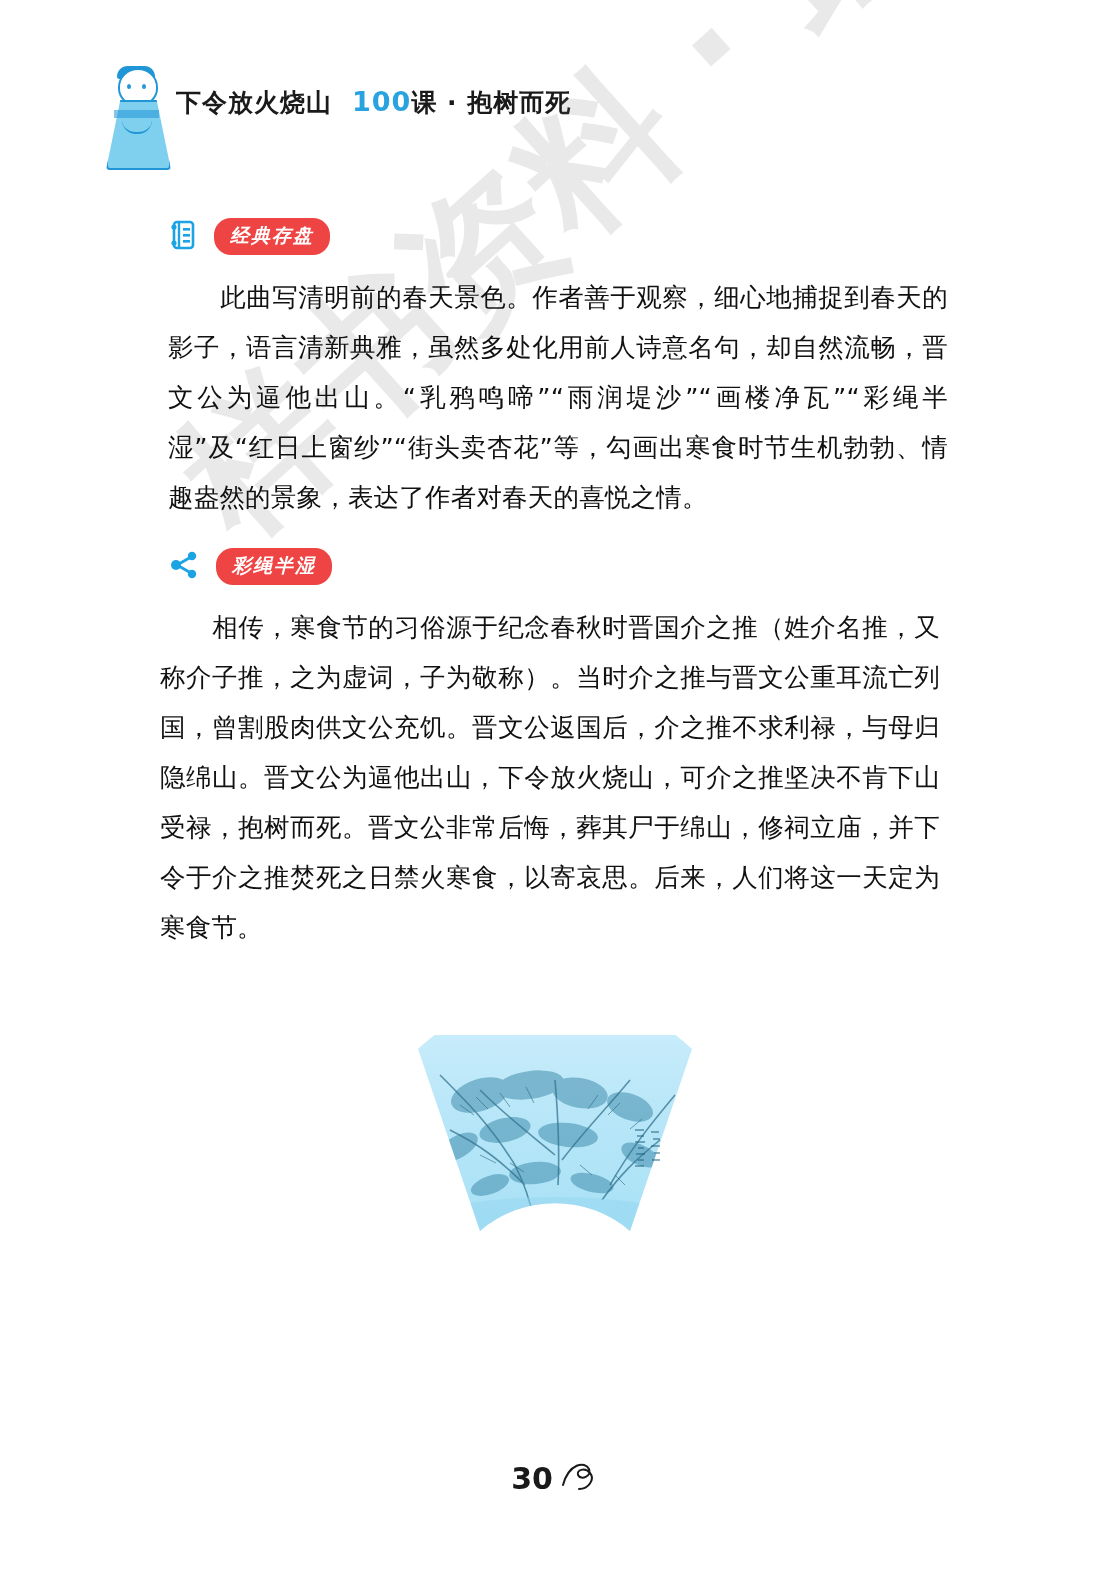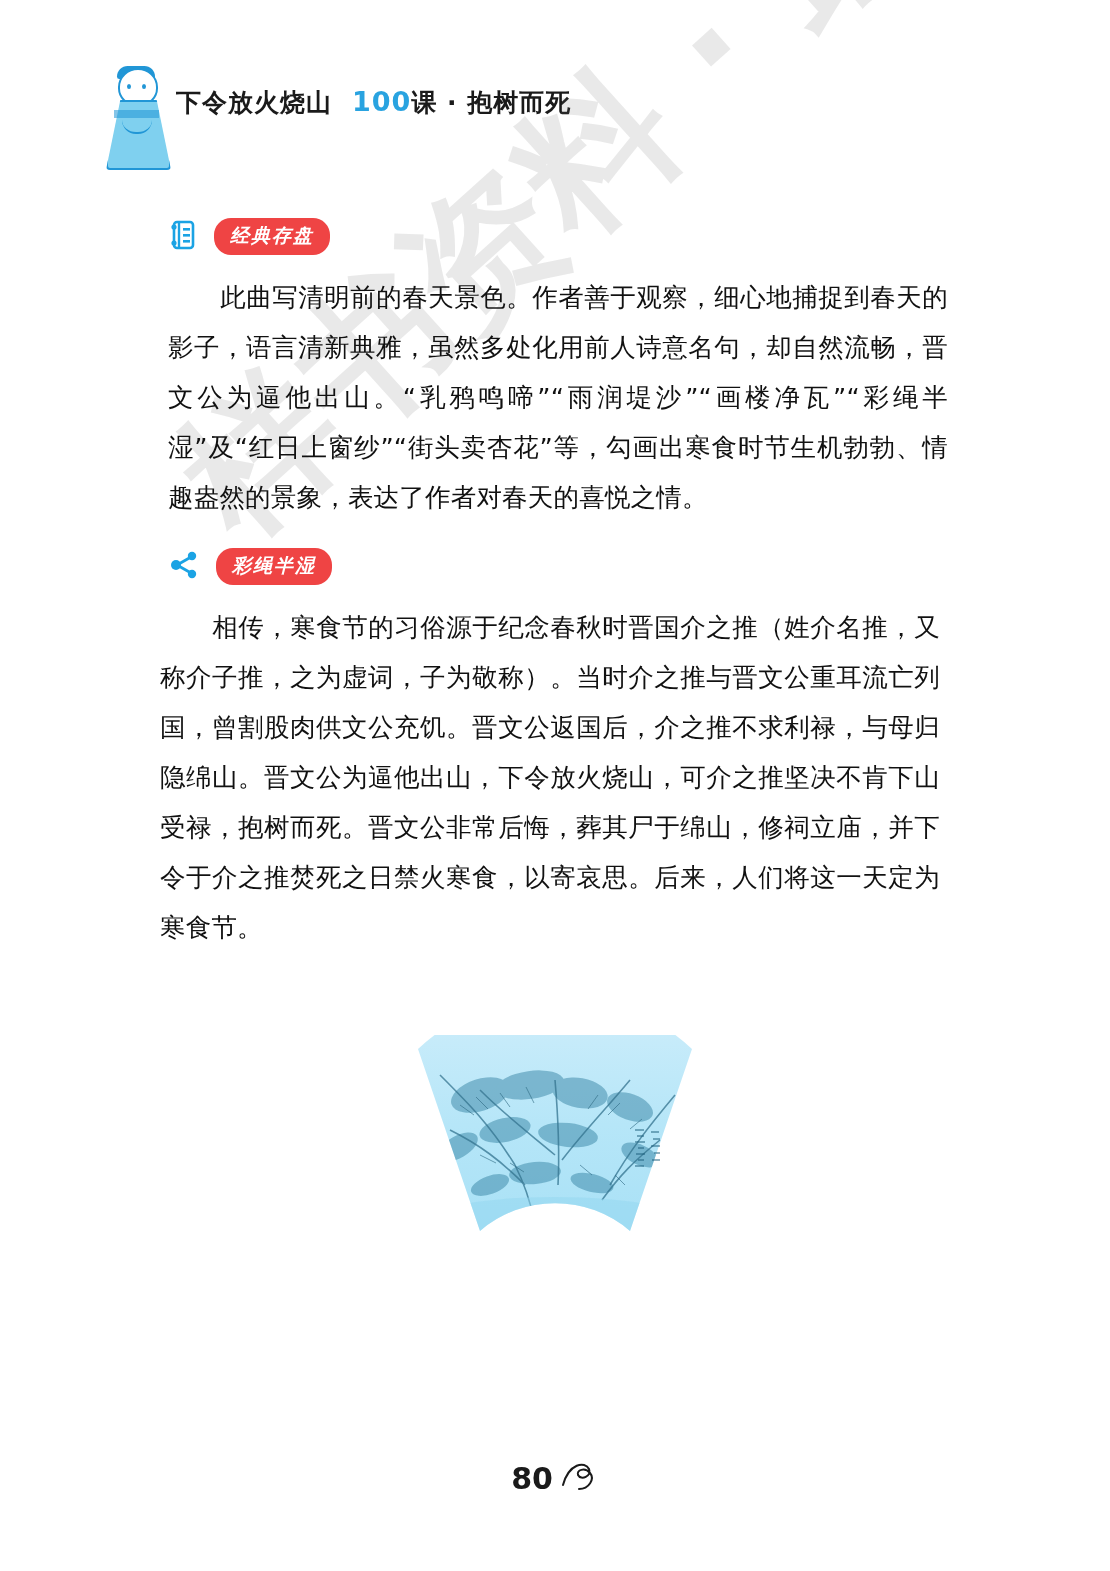--- a/index.html
+++ b/index.html
@@ -304,19 +304,19 @@
     </g>
 
     <g opacity="0.65" stroke="#1d5f7c" stroke-width="1.3" fill="none" transform="translate(305,95)">
       <path d="M0 0 h9 M2 6 h7 M0 12 h10 M3 18 h6 M1 24 h9 M3 30 h6 M0 36 h9"></path>
       <path d="M16 2 h8 M18 9 h7 M16 16 h9 M19 23 h6 M17 30 h8"></path>
     </g>
   </svg>
 </div>
 
 <div class="footer">
-  <span class="page-num">80</span>
+  <span class="page-num">30</span>
   <span class="page-swirl">
     <svg width="40" height="34" viewBox="0 0 40 34">
       <path d="M4 26 C10 4 26 2 30 10 C33 17 22 22 19 16 C17 11 26 8 31 14 C36 20 30 30 20 30" fill="none" stroke="#1a1a1a" stroke-width="2" stroke-linecap="round"></path>
     </svg>
   </span>
 </div>
 
 </body></html>

